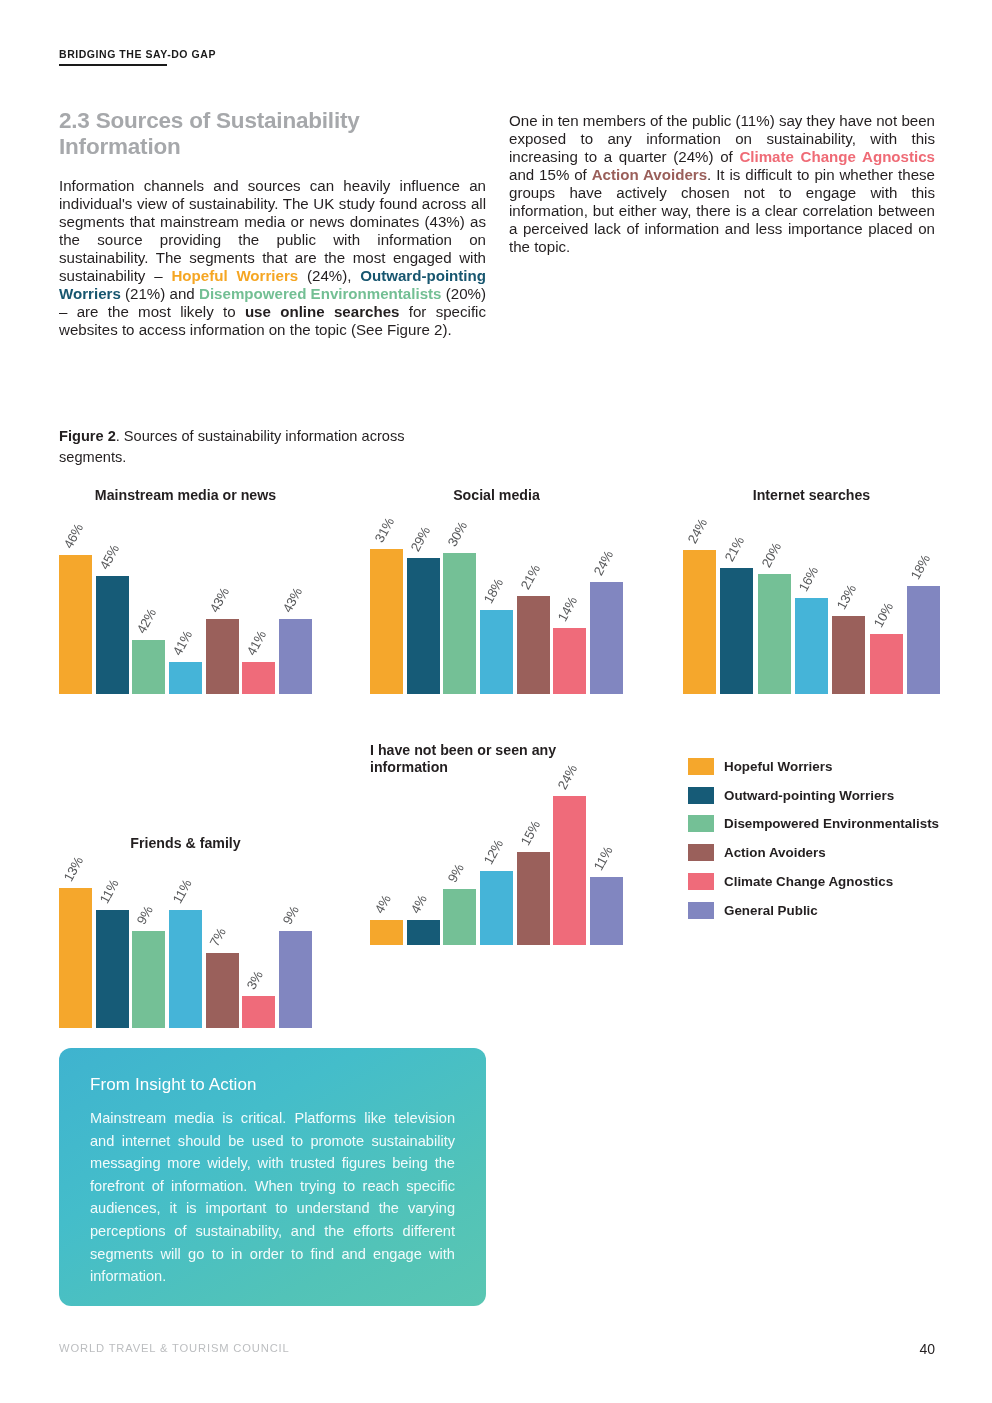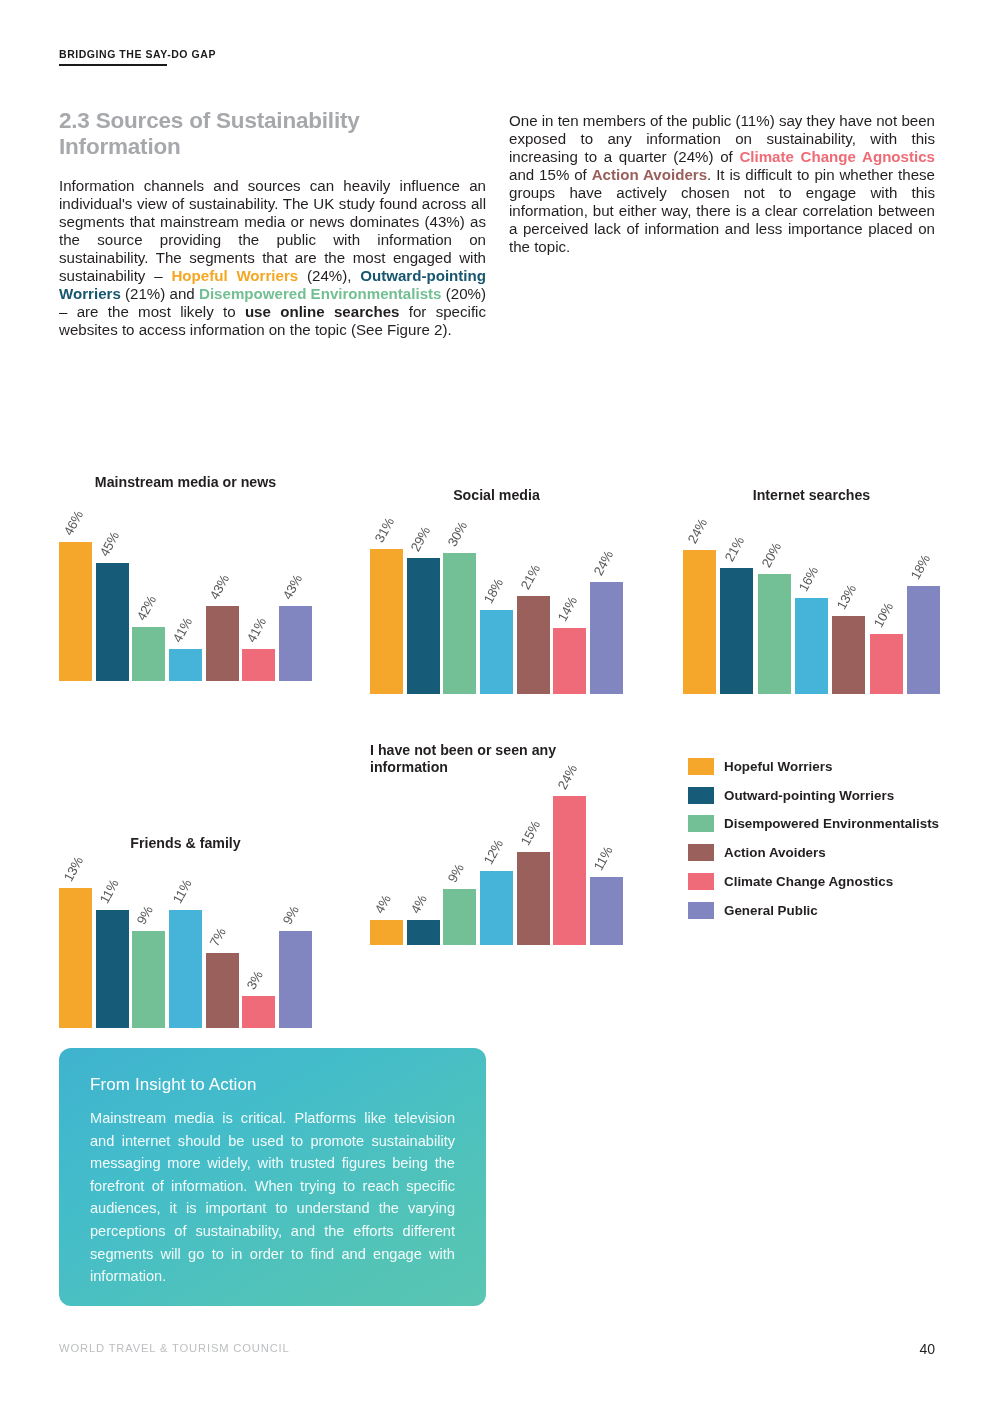--- a/index.html
+++ b/index.html
@@ -117,23 +117,26 @@
 
   <div class="col-left">
     <h2 class="section-title">2.3 Sources of Sustainability Information</h2>
     <p class="body"><span>Information channels and sources can heavily influence an individual's view of sustainability. The UK study found across all segments that mainstream media or news dominates (43%) as the source providing the public with information on sustainability. The segments that are the most engaged with sustainability – </span><span class="kw-hopeful">Hopeful Worriers</span><span> (24%), </span><span class="kw-outward">Outward-pointing Worriers</span><span> (21%) and </span><span class="kw-disemp">Disempowered Environmentalists</span><span> (20%) – are the most likely to </span><span class="kw-bold">use online searches</span><span> for specific websites to access information on the topic (See Figure 2).</span></p>
   </div>
 
   <div class="col-right">
     <p class="body"><span>One in ten members of the public (11%) say they have not been exposed to any information on sustainability, with this increasing to a quarter (24%) of </span><span class="kw-climate">Climate Change Agnostics</span><span> and 15% of </span><span class="kw-action">Action Avoiders</span><span>. It is difficult to pin whether these groups have actively chosen not to engage with this information, but either way, there is a clear correlation between a perceived lack of information and less importance placed on the topic.</span></p>
   </div>
 
+  <div class="fig-caption">
+    <b>Figure 2</b><span>. Sources of sustainability information across segments.</span>
+  </div>
 
   <div id="charts-host">
-      <div class="chart" style="left: 59px; top: 474px; width: 253px; height: 207px;">
+      <div class="chart" style="left: 59px; top: 487px; width: 253px; height: 207px;">
         <div class="chart-title" style="top: 0px;">Mainstream media or news</div>
         <div class="bars" style="height: 150px; bottom: 0px;">
           <div class="barwrap" style="width: 33px; height: 139.286px;">
             <div class="bar" style="height: 100%; background: rgb(245, 167, 44);"></div>
             <div class="vlabel">46%</div>
           </div>
           <div class="barwrap" style="width: 33px; height: 117.857px;">
             <div class="bar" style="height: 100%; background: rgb(22, 91, 119);"></div>
             <div class="vlabel">45%</div>
           </div>

